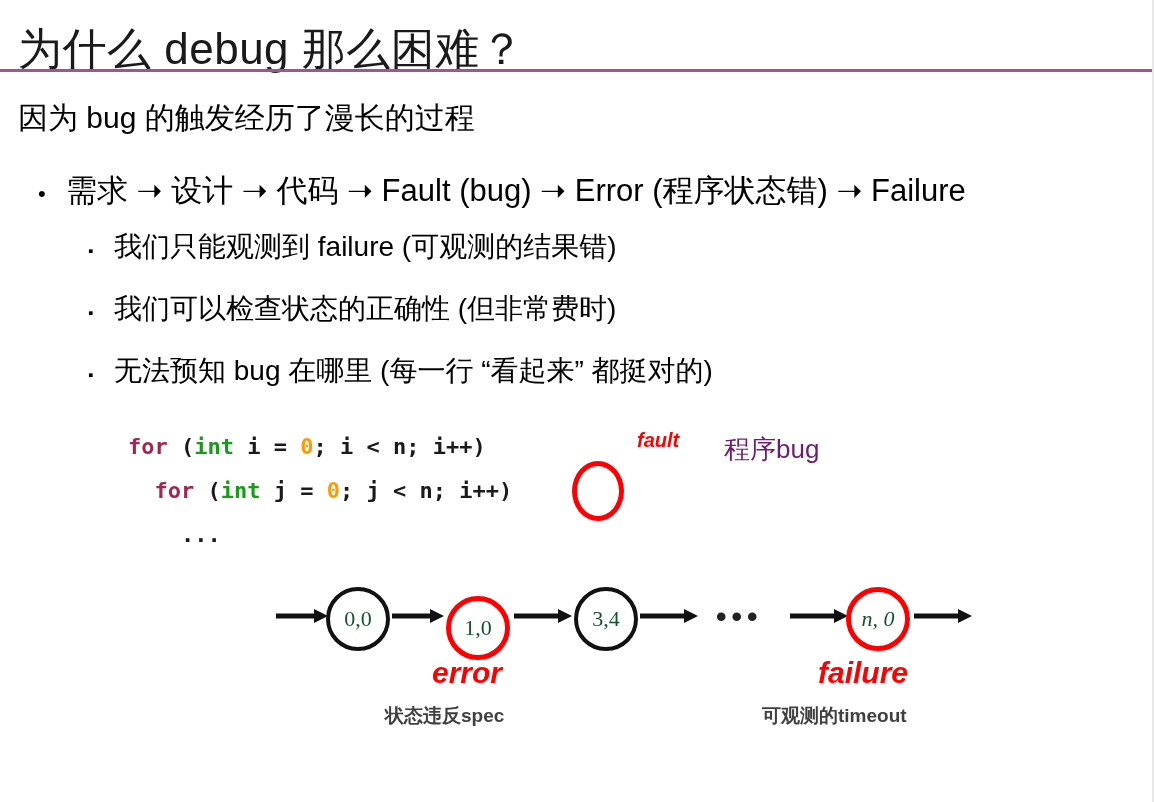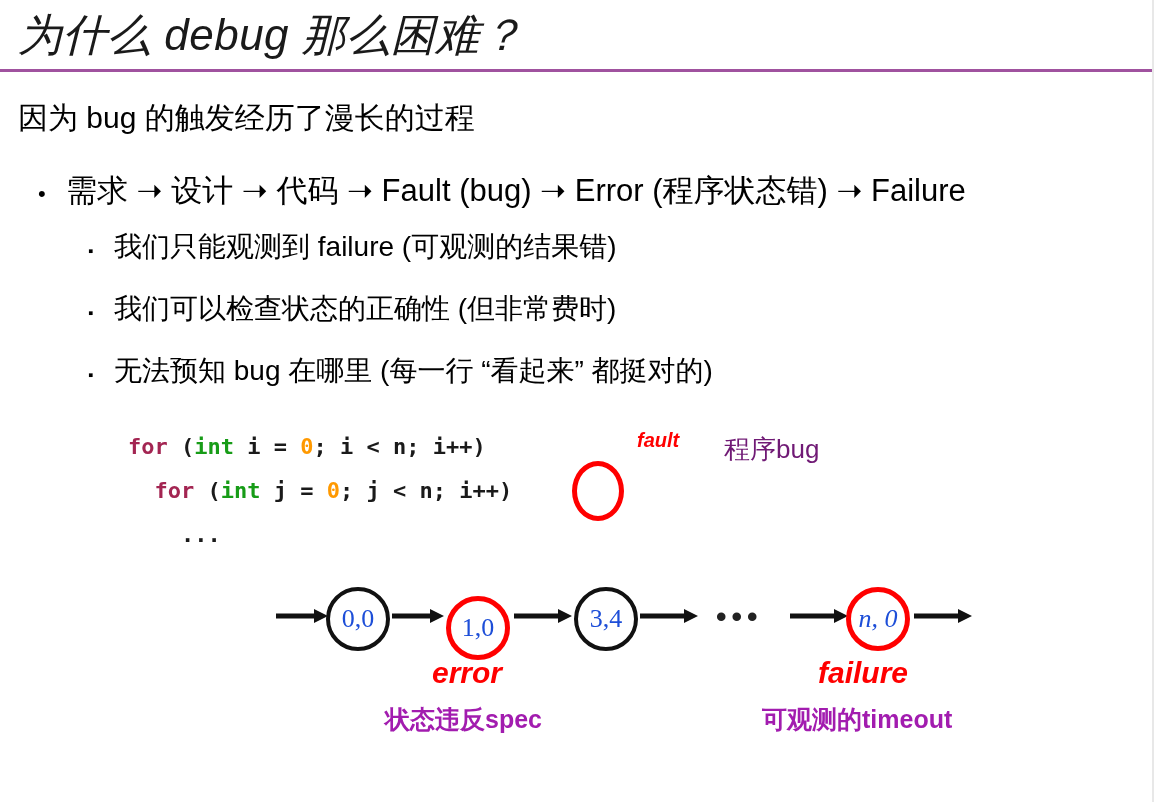--- a/index.html
+++ b/index.html
@@ -15,27 +15,26 @@
     color: #000000;
     position: relative;
     border-right: 2px solid #e8e8e8;
     box-sizing: border-box;
   }
 
   
   #slide-title {
     position: absolute;
     left: 18px;
-    top: 6px;
+    top: 20px;
     font-size: 44px;
     font-weight: 400;
     letter-spacing: 0.5px;
     color: #1a1a1a;
     white-space: nowrap;
-    font-style: italic;
   }
   #title-rule {
     position: absolute;
     left: 0px;
     top: 69px;
     width: 1152px;
     height: 3px;
     background: #a0529f;
   }
 
@@ -140,22 +139,22 @@
     position: absolute;
     width: 64px;
     height: 64px;
     border-radius: 50%;
     box-sizing: border-box;
     display: flex;
     align-items: center;
     justify-content: center;
     background: #ffffff;
     font-family: "Liberation Serif", "DejaVu Serif", serif;
-    font-size: 26px;
-    color: #1d4ed8;
+    font-size: 22px;
+    color: #14532d;
   }
   .node.black { border: 4px solid #111111; }
   .node.red   { border: 5px solid #ff0000; }
   .node.italic-label { font-style: italic; }
 
   #ellipsis-dots {
     position: absolute;
     left: 716px;
     top: 602px;
     font-size: 30px;
@@ -170,22 +169,22 @@
     font-weight: bold;
     font-style: italic;
     color: #ff0000;
     font-size: 30px;
     white-space: nowrap;
   }
   .cn-caption {
     position: absolute;
     font-family: "Liberation Sans", sans-serif;
     font-weight: bold;
-    color: #a21caf;
-    font-size: 25px;
+    color: #404040;
+    font-size: 19px;
     white-space: nowrap;
   }
 </style>
 </head>
 <body>
 
 <div id="slide-title">为什么 debug 那么困难？</div>
 <div id="title-rule"></div>
 
 <div id="subtitle">因为 bug 的触发经历了漫长的过程</div>

